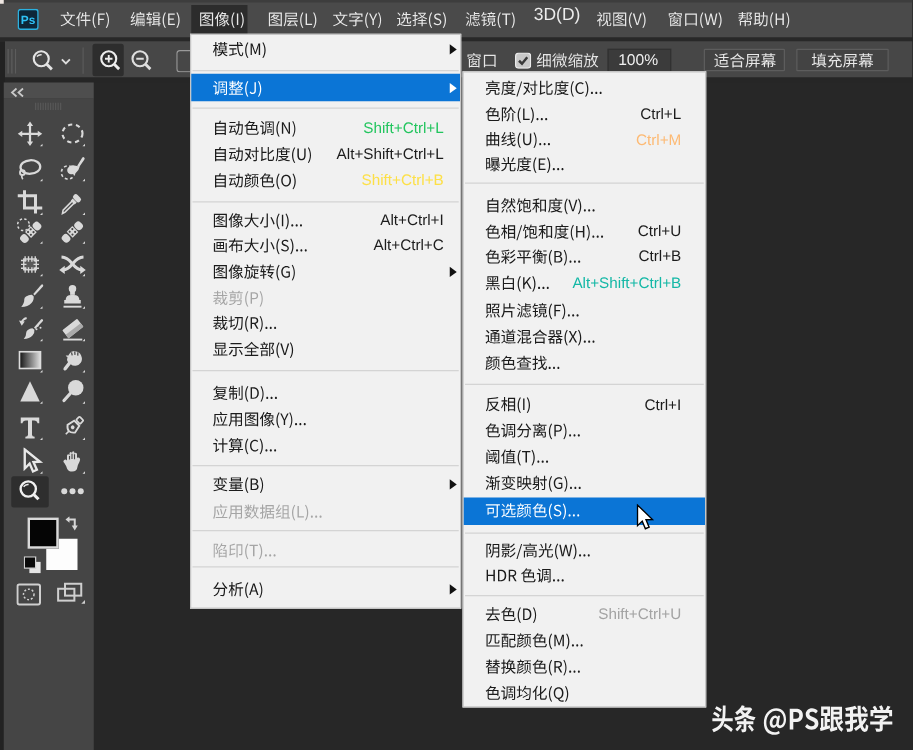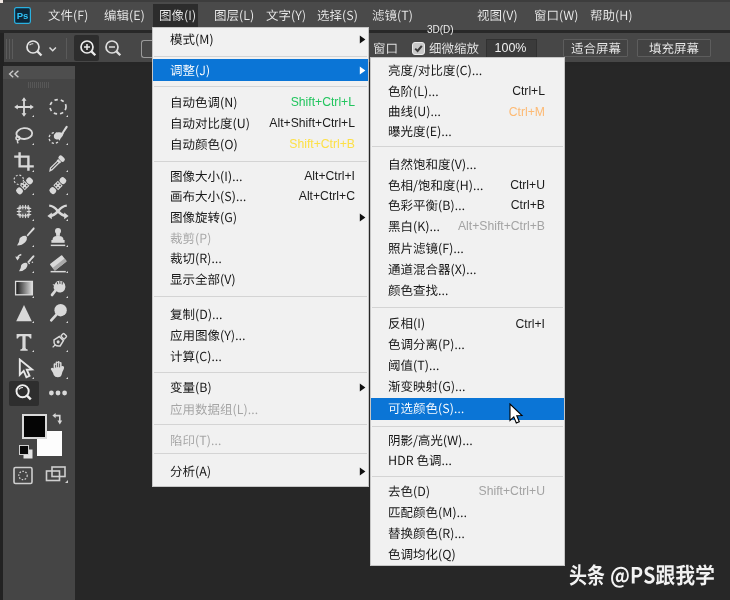--- a/index.html
+++ b/index.html
@@ -45,21 +45,21 @@
     </svg></div>
 <div style="position:absolute;left:477px;top:9.0px;line-height:0"><svg width="41" height="14" viewBox="0 0 41 14">
       <path fill="#e8e8e8" d="M5.6 1.1V7.8H6.5V1.9H10.4V7.8H11.3V1.1ZM1.9 0.9C2.4 1.4 2.9 2.1 3.1 2.6L3.9 2.1C3.6 1.7 3.1 1 2.6 0.5ZM8 2.9V5.3C8 7.3 7.6 9.7 4.4 11.3C4.6 11.5 4.9 11.8 5 12C6.9 11 7.9 9.7 8.4 8.3V10.8C8.4 11.6 8.7 11.8 9.6 11.8H10.7C11.8 11.8 11.9 11.3 12.1 9.3C11.8 9.3 11.5 9.2 11.3 9C11.2 10.8 11.2 11.1 10.7 11.1H9.7C9.4 11.1 9.3 11 9.3 10.7V7.5H8.6C8.8 6.8 8.9 6 8.9 5.3V2.9ZM0.8 2.7V3.5H3.8C3.1 5.1 1.8 6.7 0.5 7.5C0.6 7.7 0.9 8.2 0.9 8.4C1.4 8.1 1.9 7.6 2.4 7.1V12H3.3V6.6C3.7 7.2 4.2 7.9 4.5 8.3L5.1 7.5C4.9 7.2 4 6.2 3.5 5.7C4.1 4.9 4.6 3.9 5 2.9L4.5 2.6L4.3 2.7ZM17.2 7.5C18.2 7.7 19.5 8.2 20.2 8.5L20.6 7.9C19.9 7.5 18.6 7.1 17.6 6.9ZM15.9 9.1C17.7 9.3 19.8 9.8 21 10.2L21.4 9.5C20.2 9.1 18.1 8.7 16.4 8.5ZM13.6 1V12H14.4V11.5H23V12H24V1ZM14.4 10.6V1.9H23V10.6ZM17.7 2.2C17.1 3.2 16 4.1 14.9 4.8C15.1 4.9 15.4 5.2 15.6 5.3C15.9 5.1 16.3 4.8 16.7 4.5C17.1 4.9 17.6 5.2 18.1 5.6C17 6.1 15.8 6.5 14.7 6.7C14.8 6.8 15 7.2 15.1 7.4C16.4 7.2 17.7 6.7 18.9 6C19.9 6.6 21.1 7 22.3 7.3C22.4 7.1 22.6 6.8 22.8 6.6C21.7 6.4 20.6 6 19.6 5.6C20.6 5 21.3 4.3 21.9 3.4L21.3 3.1L21.2 3.1H17.9C18.1 2.9 18.3 2.7 18.5 2.4ZM17.2 4 17.3 3.9H20.6C20.1 4.4 19.5 4.8 18.8 5.2C18.2 4.8 17.6 4.4 17.2 4ZM28 13.4 28.7 13.1C27.6 11.4 27.1 9.2 27.1 7.1C27.1 5 27.6 2.9 28.7 1.1L28 0.8C26.8 2.7 26.1 4.7 26.1 7.1C26.1 9.6 26.8 11.6 28 13.4ZM32.2 11H33.5L36.4 1.8H35.2L33.8 6.8C33.5 7.9 33.2 8.8 32.9 9.8H32.8C32.5 8.8 32.3 7.9 31.9 6.8L30.5 1.8H29.2ZM37.6 13.4C38.8 11.6 39.5 9.6 39.5 7.1C39.5 4.7 38.8 2.7 37.6 0.8L36.9 1.1C38 2.9 38.5 5 38.5 7.1C38.5 9.2 38 11.4 36.9 13.1Z"></path>
     </svg></div>
 <div style="position:absolute;left:533.5px;top:9.0px;line-height:0"><svg width="44" height="14" viewBox="0 0 44 14">
       <path fill="#e8e8e8" d="M4.6 2.6C3.7 3.4 2.3 4 1.1 4.3L1.6 5C2.9 4.6 4.3 3.9 5.3 3ZM7.2 3.1C8.5 3.7 10.1 4.5 10.9 5.1L11.5 4.5C10.7 3.9 9 3.1 7.8 2.6ZM5.4 3.8C5.2 4.2 4.9 4.7 4.6 5.1H2.1V12H3V11.5H9.6V11.9H10.6V5.1H5.6C5.9 4.8 6.1 4.4 6.4 4ZM3 10.8V5.8H9.6V10.8ZM4.6 8.3C5.1 8.5 5.6 8.7 6.1 9C5.3 9.4 4.4 9.8 3.5 10C3.6 10.1 3.8 10.4 3.9 10.6C4.9 10.3 6 9.9 6.8 9.3C7.5 9.7 8.1 10.1 8.4 10.4L8.9 9.8C8.6 9.5 8 9.2 7.4 8.9C8 8.4 8.5 7.8 8.8 7L8.3 6.8L8.2 6.8H5.3C5.5 6.6 5.6 6.4 5.7 6.2L4.9 6.1C4.7 6.7 4.2 7.4 3.4 7.9C3.6 8 3.9 8.2 4 8.4C4.4 8.1 4.7 7.8 4.9 7.4H7.8C7.5 7.8 7.2 8.2 6.8 8.6C6.2 8.3 5.6 8 5 7.8ZM5.3 0.7C5.5 0.9 5.6 1.3 5.8 1.6H1V3.5H1.9V2.3H10.6V3.5H11.5V1.6H6.9C6.7 1.2 6.5 0.8 6.3 0.4ZM14.1 1.8V11.7H15.1V10.6H22.5V11.6H23.5V1.8ZM15.1 9.7V2.8H22.5V9.7ZM28 13.4 28.7 13.1C27.6 11.4 27.1 9.2 27.1 7.1C27.1 5 27.6 2.9 28.7 1.1L28 0.8C26.8 2.7 26.1 4.7 26.1 7.1C26.1 9.6 26.8 11.6 28 13.4ZM31.5 11H32.9L34.2 5.5C34.4 4.8 34.6 4.1 34.7 3.4H34.7C34.9 4.1 35 4.8 35.2 5.5L36.6 11H38L39.9 1.8H38.8L37.8 6.8C37.6 7.8 37.4 8.8 37.3 9.8H37.2C37 8.8 36.8 7.8 36.6 6.8L35.3 1.8H34.2L33 6.8C32.7 7.8 32.5 8.8 32.3 9.8H32.3C32.1 8.8 31.9 7.8 31.7 6.8L30.7 1.8H29.6ZM41.4 13.4C42.6 11.6 43.3 9.6 43.3 7.1C43.3 4.7 42.6 2.7 41.4 0.8L40.7 1.1C41.8 2.9 42.3 5 42.3 7.1C42.3 9.2 41.8 11.4 40.7 13.1Z"></path>
     </svg></div>
 <div style="position:absolute;left:590px;top:9.0px;line-height:0"><svg width="43" height="14" viewBox="0 0 43 14">
       <path fill="#e8e8e8" d="M3.4 0.5V1.5H0.8V2.2H3.4V3.2H1.1V3.9H3.4V4.2C3.4 4.4 3.4 4.6 3.3 4.9H0.6V5.6H3C2.6 6.2 1.9 6.8 0.9 7.1C1.1 7.3 1.4 7.6 1.5 7.8C2.9 7.2 3.6 6.4 4 5.6H6.8V4.9H4.3C4.4 4.6 4.4 4.4 4.4 4.2V3.9H6.4V3.2H4.4V2.2H6.7V1.5H4.4V0.5ZM7.3 1V7.2H8.2V1.8H10.3C10 2.4 9.6 3 9.2 3.5C10.3 4.2 10.7 4.7 10.7 5.2C10.7 5.4 10.6 5.6 10.4 5.7C10.2 5.8 10 5.8 9.9 5.8C9.5 5.8 9 5.8 8.5 5.8C8.7 6 8.8 6.3 8.8 6.6C9.3 6.6 9.8 6.6 10.2 6.6C10.5 6.5 10.8 6.5 11 6.4C11.4 6.1 11.6 5.8 11.6 5.2C11.6 4.7 11.2 4.1 10.2 3.4C10.7 2.8 11.2 2 11.7 1.4L11.1 1L10.9 1ZM1.9 7.7V11.3H2.8V8.6H5.7V12H6.7V8.6H9.9V10.3C9.9 10.4 9.8 10.5 9.6 10.5C9.4 10.5 8.7 10.5 7.9 10.5C8 10.7 8.1 11.1 8.2 11.3C9.2 11.3 9.9 11.3 10.3 11.2C10.7 11 10.8 10.8 10.8 10.3V7.7H6.7V6.7H5.7V7.7ZM20.4 0.5C20.4 1.5 20.4 2.4 20.4 3.3H18.3V4.2H20.4C20.2 7.2 19.5 9.8 17.1 11.3C17.4 11.5 17.7 11.8 17.8 12C20.4 10.3 21.1 7.5 21.2 4.2H23.2C23.1 8.8 23 10.5 22.6 10.9C22.5 11 22.4 11.1 22.2 11.1C21.9 11.1 21.2 11 20.5 11C20.7 11.2 20.8 11.6 20.8 11.9C21.5 11.9 22.2 11.9 22.6 11.9C23 11.9 23.2 11.8 23.5 11.4C23.9 10.9 24 9.1 24.1 3.8C24.1 3.7 24.1 3.3 24.1 3.3H21.3C21.3 2.4 21.3 1.5 21.3 0.5ZM12.9 9.8 13.1 10.8C14.6 10.4 16.7 9.9 18.7 9.5L18.6 8.6L17.9 8.8V1.1H13.8V9.6ZM14.7 9.5V7.3H17V9ZM14.7 4.6H17V6.5H14.7ZM14.7 3.8V2H17V3.8ZM28 13.4 28.7 13.1C27.6 11.4 27.1 9.2 27.1 7.1C27.1 5 27.6 2.9 28.7 1.1L28 0.8C26.8 2.7 26.1 4.7 26.1 7.1C26.1 9.6 26.8 11.6 28 13.4ZM30.5 11H31.6V6.7H35.9V11H37.1V1.8H35.9V5.7H31.6V1.8H30.5ZM39.6 13.4C40.7 11.6 41.4 9.6 41.4 7.1C41.4 4.7 40.7 2.7 39.6 0.8L38.9 1.1C39.9 2.9 40.5 5 40.5 7.1C40.5 9.2 39.9 11.4 38.9 13.1Z"></path>
     </svg></div>
-<div class="lat" style="left:427px;top:25px;font-size:10px">3D(D)</div>
+<div class="lat" style="left:427px;top:4px;font-size:14px">3D(D)</div>
 <svg class="abs" style="left:5px;top:39px" width="8" height="20" viewBox="0 0 8 20">
 <g stroke="#5c5c5c" stroke-width="1">
       <line x1="1.5" y1="0" x2="1.5" y2="20"></line>
       <line x1="4.5" y1="0" x2="4.5" y2="20"></line>
       <line x1="7.5" y1="0" x2="7.5" y2="20"></line>
     </g>
   </svg>
 <svg class="abs" style="left:22px;top:38px" width="36" height="22" viewBox="0 0 36 22">
 <circle cx="11" cy="9" r="6" fill="none" stroke="#e4e4e4" stroke-width="1.7"></circle>
 <path d="M7.5 7.2 Q9 5.5 11.3 5.8" fill="none" stroke="#e4e4e4" stroke-width="1.1"></path>
@@ -426,21 +426,21 @@
       <path fill="#1c1c1c" d="M5.9 4.8V7H3V4.8ZM6.8 4.8H9.8V7H6.8ZM7.5 2.4C7.1 3 6.6 3.5 6.2 4H2.9C3.4 3.5 3.8 3 4.2 2.4ZM4.4 0.5C3.6 2.2 2 3.7 0.5 4.6C0.7 4.8 0.9 5.3 1 5.5C1.4 5.2 1.8 4.9 2.1 4.6V10C2.1 11.4 2.7 11.8 4.7 11.8C5.2 11.8 9.1 11.8 9.6 11.8C11.4 11.8 11.8 11.2 12 9.3C11.8 9.2 11.4 9.1 11.1 8.9C11 10.6 10.8 10.9 9.6 10.9C8.7 10.9 5.3 10.9 4.7 10.9C3.3 10.9 3 10.8 3 10V7.9H9.8V8.5H10.8V4H7.3C7.9 3.4 8.5 2.6 8.9 2L8.3 1.5L8.1 1.6H4.8C5 1.3 5.1 1 5.3 0.8ZM19.3 5.1H23.1V7.2H19.3ZM19.3 4.2V2.1H23.1V4.2ZM19.3 8.1H23.1V10.3H19.3ZM18.4 1.2V11.9H19.3V11.2H23.1V11.9H24.1V1.2ZM15.2 0.5V3.2H13.2V4.1H15.1C14.6 5.8 13.7 7.8 12.9 8.8C13 9 13.2 9.4 13.3 9.7C14 8.8 14.7 7.4 15.2 6V12H16.1V6.3C16.6 6.9 17.1 7.7 17.4 8.1L17.9 7.3C17.7 7 16.5 5.6 16.1 5.2V4.1H17.9V3.2H16.1V0.5ZM25.1 13.2H26L29.7 1.1H28.9ZM36.5 0.5C36.1 2 35.4 3.5 34.4 4.4C34.6 4.6 34.9 5 35 5.2C35.2 5 35.4 4.7 35.6 4.3V10.3C35.6 11.5 36 11.8 37.4 11.8C37.7 11.8 40 11.8 40.3 11.8C41.5 11.8 41.8 11.3 41.9 9.8C41.6 9.7 41.3 9.6 41.1 9.4C41 10.7 40.9 10.9 40.2 10.9C39.8 10.9 37.8 10.9 37.4 10.9C36.6 10.9 36.5 10.8 36.5 10.3V7.9H39.2V4.1H35.8C36.1 3.7 36.3 3.2 36.6 2.8H40.3C40.3 6.4 40.3 7.7 40.1 8C40 8.1 39.9 8.1 39.7 8.1C39.5 8.1 39 8.1 38.5 8.1C38.6 8.3 38.8 8.7 38.8 8.9C39.3 8.9 39.8 9 40.1 8.9C40.5 8.9 40.7 8.8 40.9 8.5C41.1 8.1 41.2 6.7 41.2 2.4C41.2 2.2 41.2 1.9 41.2 1.9H36.9C37.1 1.5 37.2 1.1 37.4 0.7ZM31.8 0.5C31.5 2.4 31 4.2 30.3 5.4C30.5 5.5 30.8 5.8 31 5.9C31.4 5.2 31.8 4.3 32.1 3.3H33.8C33.6 3.9 33.4 4.5 33.1 5L33.9 5.2C34.2 4.6 34.6 3.5 34.9 2.6L34.3 2.4L34.1 2.5H32.3C32.4 1.9 32.6 1.3 32.7 0.7ZM32.1 11.9V11.9C32.2 11.6 32.6 11.3 34.6 9.7C34.5 9.5 34.4 9.1 34.3 8.9L32.9 9.9V5H32.1V10C32.1 10.6 31.8 11 31.5 11.2C31.7 11.4 32 11.7 32.1 11.9ZM36.5 4.9H38.4V7.1H36.5ZM49 1.7V11.4H50V10.4H52.7V11.3H53.7V1.7ZM50 9.5V2.6H52.7V9.5ZM47.9 0.6C46.8 1.1 44.8 1.4 43.1 1.7C43.2 1.9 43.4 2.2 43.4 2.4C44.1 2.3 44.8 2.2 45.5 2.1V4.2H43V5.1H45.2C44.7 6.6 43.7 8.4 42.7 9.3C42.9 9.6 43.1 9.9 43.2 10.2C44 9.3 44.9 7.9 45.5 6.4V12H46.4V6.5C46.9 7.2 47.6 8.1 47.9 8.6L48.5 7.8C48.2 7.4 46.9 5.9 46.4 5.4V5.1H48.6V4.2H46.4V1.9C47.2 1.8 47.9 1.6 48.5 1.3ZM59.7 2.9V4H57.7V4.8H59.7V6.9H64.6V4.8H66.6V4H64.6V2.9H63.7V4H60.6V2.9ZM63.7 4.8V6.1H60.6V4.8ZM64.4 8.5C63.8 9.1 63 9.6 62.1 10C61.2 9.6 60.5 9.1 60 8.5ZM57.9 7.7V8.5H59.5L59.1 8.6C59.6 9.3 60.3 9.9 61.1 10.4C59.9 10.8 58.6 11 57.3 11.1C57.4 11.3 57.6 11.7 57.7 11.9C59.2 11.8 60.8 11.4 62.1 10.9C63.3 11.5 64.8 11.8 66.4 12C66.5 11.8 66.7 11.4 66.9 11.2C65.5 11.1 64.3 10.8 63.1 10.4C64.2 9.8 65.2 9 65.7 8L65.2 7.7L65 7.7ZM60.8 0.7C61 1 61.2 1.4 61.3 1.7H56.5V5.1C56.5 7 56.4 9.7 55.4 11.6C55.6 11.7 56 11.8 56.2 12C57.2 10 57.4 7.1 57.4 5.1V2.6H66.8V1.7H62.4C62.2 1.3 62 0.8 61.8 0.4ZM70.4 13.4 71.1 13.1C70 11.4 69.5 9.2 69.5 7.1C69.5 5 70 2.9 71.1 1.1L70.4 0.8C69.2 2.7 68.6 4.7 68.6 7.1C68.6 9.6 69.2 11.6 70.4 13.4ZM72.9 11H74V6.7H78.3V11H79.5V1.8H78.3V5.7H74V1.8H72.9ZM82 13.4C83.1 11.6 83.8 9.6 83.8 7.1C83.8 4.7 83.1 2.7 82 0.8L81.2 1.1C82.3 2.9 82.9 5 82.9 7.1C82.9 9.2 82.3 11.4 81.2 13.1ZM86.7 11.2C87.1 11.2 87.5 10.8 87.5 10.3C87.5 9.8 87.1 9.4 86.7 9.4C86.2 9.4 85.9 9.8 85.9 10.3C85.9 10.8 86.2 11.2 86.7 11.2ZM90.2 11.2C90.6 11.2 91 10.8 91 10.3C91 9.8 90.6 9.4 90.2 9.4C89.7 9.4 89.3 9.8 89.3 10.3C89.3 10.8 89.7 11.2 90.2 11.2ZM93.6 11.2C94.1 11.2 94.5 10.8 94.5 10.3C94.5 9.8 94.1 9.4 93.6 9.4C93.2 9.4 92.8 9.8 92.8 10.3C92.8 10.8 93.2 11.2 93.6 11.2Z"></path>
     </svg></div>
 <div class="abs" style="right:185px;top:178.0px;font-size:12.2px;color:#1c1c1c;line-height:14px;white-space:nowrap">Ctrl+U</div>
 <div style="position:absolute;left:388px;top:198.9px;line-height:0"><svg width="77" height="14" viewBox="0 0 77 14">
       <path fill="#1c1c1c" d="M5.9 4.8V7H3V4.8ZM6.8 4.8H9.8V7H6.8ZM7.5 2.4C7.1 3 6.6 3.5 6.2 4H2.9C3.4 3.5 3.8 3 4.2 2.4ZM4.4 0.5C3.6 2.2 2 3.7 0.5 4.6C0.7 4.8 0.9 5.3 1 5.5C1.4 5.2 1.8 4.9 2.1 4.6V10C2.1 11.4 2.7 11.8 4.7 11.8C5.2 11.8 9.1 11.8 9.6 11.8C11.4 11.8 11.8 11.2 12 9.3C11.8 9.2 11.4 9.1 11.1 8.9C11 10.6 10.8 10.9 9.6 10.9C8.7 10.9 5.3 10.9 4.7 10.9C3.3 10.9 3 10.8 3 10V7.9H9.8V8.5H10.8V4H7.3C7.9 3.4 8.5 2.6 8.9 2L8.3 1.5L8.1 1.6H4.8C5 1.3 5.1 1 5.3 0.8ZM19.1 0.6C17.7 1.1 15.2 1.4 13.1 1.6C13.2 1.8 13.3 2.1 13.4 2.3C15.5 2.2 18 1.9 19.6 1.4ZM13.5 3.2C13.9 3.8 14.4 4.6 14.6 5.2L15.3 4.8C15.1 4.3 14.7 3.5 14.2 2.8ZM15.7 2.7C16.1 3.3 16.4 4.2 16.5 4.7L17.3 4.4C17.2 3.9 16.8 3.1 16.4 2.5ZM18.7 2.5C18.4 3.2 18 4.2 17.6 4.9L18.3 5.2C18.7 4.5 19.2 3.6 19.6 2.7ZM23.1 0.7C22.4 1.7 21 2.7 19.9 3.3C20.1 3.5 20.4 3.8 20.6 4C21.8 3.3 23.1 2.2 24 1.1ZM23.4 4.1C22.6 5.2 21.2 6.2 20 6.8C20.2 7 20.5 7.3 20.7 7.5C22 6.8 23.4 5.7 24.3 4.5ZM23.7 7.7C22.8 9.2 21.1 10.5 19.3 11.2C19.5 11.4 19.8 11.8 19.9 12C21.9 11.1 23.6 9.7 24.6 8.1ZM17 7.1H17.1L17 7.1ZM16.1 4.9V6.2H13.2V7.1H15.8C15.1 8.3 13.9 9.6 12.8 10.3C13 10.5 13.3 10.8 13.4 11.1C14.3 10.4 15.4 9.3 16.1 8.2V12H17V8C17.8 8.6 18.5 9.4 18.8 9.9L19.5 9.3C19 8.7 18.1 7.8 17.2 7.1H19.6V6.2H17V4.9ZM27.2 3.1C27.7 4 28.1 5.3 28.3 6L29.2 5.7C29 5 28.5 3.8 28 2.9ZM34.4 2.8C34.1 3.7 33.5 5 33.1 5.8L33.9 6C34.4 5.3 35 4.1 35.4 3.1ZM25.6 6.6V7.6H30.7V12H31.7V7.6H36.9V6.6H31.7V2.3H36.2V1.3H26.3V2.3H30.7V6.6ZM40 0.5C39.6 1.3 38.8 2.4 38 3C38.2 3.2 38.4 3.6 38.5 3.8C39.4 3 40.3 1.8 40.8 0.8ZM46.6 1.4V2.2H49.2V1.4ZM43.3 7.8C43.3 8.1 43.3 8.3 43.2 8.5H41.1V9.3H43C42.7 10.2 42.1 10.8 40.9 11.3C41 11.4 41.3 11.7 41.4 11.9C42.6 11.4 43.3 10.8 43.7 9.8C44.4 10.4 45.1 11.1 45.5 11.6L46.1 11C45.7 10.5 44.9 9.8 44.2 9.3H46.3V8.5H44.1L44.2 7.8ZM42.8 2.3H44.3C44.1 2.7 44 3.1 43.8 3.4H42.1C42.4 3.1 42.6 2.7 42.8 2.3ZM40.2 3C39.7 4.3 38.8 5.6 37.9 6.5C38.1 6.8 38.4 7.2 38.5 7.4C38.8 7 39 6.7 39.4 6.2V12H40.2V4.9C40.4 4.6 40.5 4.3 40.7 4C40.9 4.1 41.2 4.4 41.3 4.5L41.5 4.3V7.6H46V3.4H44.6C44.9 2.9 45.1 2.4 45.4 1.9L44.8 1.5L44.7 1.5H43.1C43.2 1.2 43.3 1 43.4 0.7L42.5 0.5C42.2 1.6 41.7 2.9 40.8 3.9L41.1 3.3ZM42.2 5.8H43.4V7H42.2ZM44.1 5.8H45.2V7H44.1ZM42.2 4.1H43.4V5.2H42.2ZM44.1 4.1H45.2V5.2H44.1ZM46.4 4.4V5.3H47.6V10.9C47.6 11 47.6 11.1 47.4 11.1C47.3 11.1 46.8 11.1 46.4 11.1C46.5 11.3 46.6 11.7 46.6 11.9C47.3 11.9 47.8 11.9 48 11.8C48.4 11.6 48.4 11.4 48.4 10.9V5.3H49.5V4.4ZM53 13.4 53.7 13.1C52.6 11.4 52.1 9.2 52.1 7.1C52.1 5 52.6 2.9 53.7 1.1L53 0.8C51.8 2.7 51.1 4.7 51.1 7.1C51.1 9.6 51.8 11.6 53 13.4ZM55.5 11H58.4C60.5 11 61.9 10.1 61.9 8.3C61.9 7.1 61.1 6.3 60 6.1V6.1C60.9 5.8 61.4 5 61.4 4.1C61.4 2.5 60.1 1.8 58.2 1.8H55.5ZM56.6 5.7V2.8H58.1C59.5 2.8 60.2 3.1 60.2 4.2C60.2 5.2 59.6 5.7 58 5.7ZM56.6 10.1V6.6H58.2C59.9 6.6 60.7 7.1 60.7 8.3C60.7 9.5 59.8 10.1 58.2 10.1ZM63.7 13.4C64.8 11.6 65.5 9.6 65.5 7.1C65.5 4.7 64.8 2.7 63.7 0.8L63 1.1C64 2.9 64.6 5 64.6 7.1C64.6 9.2 64 11.4 63 13.1ZM68.4 11.2C68.8 11.2 69.2 10.8 69.2 10.3C69.2 9.8 68.8 9.4 68.4 9.4C67.9 9.4 67.6 9.8 67.6 10.3C67.6 10.8 67.9 11.2 68.4 11.2ZM71.9 11.2C72.3 11.2 72.7 10.8 72.7 10.3C72.7 9.8 72.3 9.4 71.9 9.4C71.4 9.4 71.1 9.8 71.1 10.3C71.1 10.8 71.4 11.2 71.9 11.2ZM75.3 11.2C75.8 11.2 76.2 10.8 76.2 10.3C76.2 9.8 75.8 9.4 75.3 9.4C74.9 9.4 74.5 9.8 74.5 10.3C74.5 10.8 74.9 11.2 75.3 11.2Z"></path>
     </svg></div>
 <div class="abs" style="right:185px;top:198.3px;font-size:12.2px;color:#1c1c1c;line-height:14px;white-space:nowrap">Ctrl+B</div>
 <div style="position:absolute;left:388px;top:219.5px;line-height:0"><svg width="52" height="14" viewBox="0 0 52 14">
       <path fill="#1c1c1c" d="M3.5 2.3C3.9 2.9 4.2 3.7 4.3 4.2L5 3.9C4.9 3.4 4.5 2.7 4.2 2.1ZM8.2 2.1C8 2.7 7.6 3.5 7.3 4L7.9 4.3C8.2 3.8 8.6 3 9 2.3ZM4.2 9.9C4.4 10.5 4.5 11.4 4.5 11.9L5.4 11.8C5.4 11.3 5.3 10.4 5.1 9.8ZM6.8 9.9C7.1 10.6 7.4 11.4 7.5 11.9L8.4 11.7C8.3 11.2 8 10.3 7.7 9.7ZM9.4 9.8C10 10.5 10.7 11.4 11 12L11.9 11.7C11.6 11.1 10.8 10.2 10.2 9.5ZM2.1 9.5C1.8 10.3 1.3 11.2 0.7 11.7L1.6 12.1C2.2 11.5 2.7 10.6 3 9.8ZM2.8 1.8H5.8V4.5H2.8ZM6.7 1.8H9.6V4.5H6.7ZM0.7 8.2V9H11.8V8.2H6.7V7.1H10.8V6.3H6.7V5.3H10.5V1H1.9V5.3H5.8V6.3H1.7V7.1H5.8V8.2ZM18.1 0.4C17.9 1 17.6 1.9 17.4 2.5H14.3V12H15.2V11.1H22.2V11.9H23.2V2.5H18.4C18.7 1.9 19 1.3 19.2 0.7ZM15.2 10.2V7.2H22.2V10.2ZM15.2 6.3V3.4H22.2V6.3ZM28 13.4 28.7 13.1C27.6 11.4 27.1 9.2 27.1 7.1C27.1 5 27.6 2.9 28.7 1.1L28 0.8C26.8 2.7 26.1 4.7 26.1 7.1C26.1 9.6 26.8 11.6 28 13.4ZM30.5 11H31.6V8.1L33.2 6.2L36 11H37.3L33.9 5.3L36.8 1.8H35.5L31.7 6.4H31.6V1.8H30.5ZM38.5 13.4C39.7 11.6 40.4 9.6 40.4 7.1C40.4 4.7 39.7 2.7 38.5 0.8L37.8 1.1C38.9 2.9 39.4 5 39.4 7.1C39.4 9.2 38.9 11.4 37.8 13.1ZM43.3 11.2C43.7 11.2 44.1 10.8 44.1 10.3C44.1 9.8 43.7 9.4 43.3 9.4C42.8 9.4 42.4 9.8 42.4 10.3C42.4 10.8 42.8 11.2 43.3 11.2ZM46.7 11.2C47.2 11.2 47.6 10.8 47.6 10.3C47.6 9.8 47.2 9.4 46.7 9.4C46.3 9.4 45.9 9.8 45.9 10.3C45.9 10.8 46.3 11.2 46.7 11.2ZM50.2 11.2C50.7 11.2 51 10.8 51 10.3C51 9.8 50.7 9.4 50.2 9.4C49.8 9.4 49.4 9.8 49.4 10.3C49.4 10.8 49.8 11.2 50.2 11.2Z"></path>
     </svg></div>
-<div class="abs" style="right:185px;top:218.9px;font-size:12.2px;color:#a3a3a3;line-height:14px;white-space:nowrap">Alt+Shift+Ctrl+B</div>
+<div class="abs" style="right:185px;top:218.9px;font-size:12.2px;color:#14b8a6;line-height:14px;white-space:nowrap">Alt+Shift+Ctrl+B</div>
 <div style="position:absolute;left:388px;top:241.8px;line-height:0"><svg width="76" height="14" viewBox="0 0 76 14">
       <path fill="#1c1c1c" d="M6.6 5.9H10.3V7.8H6.6ZM5.7 5.1V8.6H11.2V5.1ZM4.2 9.4C4.4 10.3 4.5 11.3 4.5 11.9L5.4 11.8C5.4 11.2 5.3 10.2 5.1 9.3ZM6.9 9.4C7.2 10.2 7.6 11.3 7.7 11.9L8.6 11.7C8.5 11.1 8.1 10 7.8 9.2ZM9.5 9.3C10.1 10.2 10.8 11.3 11.1 12L12 11.6C11.6 10.9 10.9 9.8 10.3 9ZM2.2 9.1C1.8 10 1.1 11 0.5 11.7L1.4 12.1C2 11.3 2.6 10.3 3.1 9.3ZM2.1 1.9H3.9V4.1H2.1ZM2.1 7.3V4.9H3.9V7.3ZM1.2 1V8.8H2.1V8.2H4.8V1ZM5.4 1V1.8H7.4C7.2 3 6.6 3.8 5 4.3C5.1 4.4 5.4 4.8 5.5 5C7.4 4.4 8.1 3.4 8.4 1.8H10.6C10.5 3 10.4 3.5 10.3 3.7C10.2 3.8 10.1 3.8 9.9 3.8C9.7 3.8 9.2 3.8 8.6 3.7C8.8 3.9 8.8 4.3 8.9 4.5C9.4 4.5 10 4.5 10.3 4.5C10.6 4.5 10.8 4.4 11 4.2C11.3 3.9 11.4 3.2 11.5 1.4C11.5 1.2 11.6 1 11.6 1ZM14.8 0.8V5C14.8 7.2 14.6 9.5 13 11.3C13.2 11.4 13.6 11.8 13.7 12C14.9 10.8 15.4 9.2 15.6 7.7H20.9V12H21.9V6.7H15.7C15.7 6.1 15.7 5.6 15.7 5V4.7H23.8V3.7H20.3V0.5H19.3V3.7H15.7V0.8ZM31.6 8.5V10.8C31.6 11.6 31.9 11.8 32.8 11.8C33 11.8 34.4 11.8 34.6 11.8C35.4 11.8 35.6 11.4 35.7 10.1C35.5 10 35.2 9.9 35 9.8C35 10.9 34.9 11.1 34.5 11.1C34.2 11.1 33.1 11.1 32.9 11.1C32.5 11.1 32.4 11.1 32.4 10.8V8.5ZM30.6 8.5C30.4 9.4 30.1 10.5 29.6 11.2L30.3 11.4C30.7 10.8 31 9.6 31.2 8.8ZM32.7 8C33.2 8.6 33.7 9.4 34 9.9L34.6 9.6C34.3 9.1 33.8 8.2 33.3 7.7ZM35 8.5C35.6 9.4 36.2 10.5 36.5 11.3L37.1 10.9C36.9 10.2 36.2 9.1 35.6 8.3ZM26.1 1.4C26.8 1.8 27.6 2.5 28.1 2.9L28.6 2.3C28.2 1.9 27.4 1.2 26.7 0.8ZM25.5 4.8C26.2 5.1 27.1 5.7 27.6 6.1L28.1 5.5C27.7 5.1 26.8 4.5 26.1 4.1ZM25.8 11.1 26.6 11.6C27.2 10.5 27.8 9 28.4 7.8L27.6 7.2C27.1 8.6 26.3 10.2 25.8 11.1ZM29.1 2.9V5.5C29.1 7.2 28.9 9.7 27.9 11.5C28 11.6 28.4 11.9 28.5 12.1C29.7 10.2 29.9 7.4 29.9 5.5V3.6H35.9C35.8 4 35.6 4.5 35.4 4.8L36.1 5C36.4 4.5 36.7 3.7 37 3L36.4 2.8L36.3 2.9H33V2.1H36.4V1.3H33V0.5H32.1V2.9ZM31.8 3.8V4.9L30.4 5L30.5 5.7L31.8 5.6V6.1C31.8 6.9 32 7.1 33.1 7.1C33.4 7.1 35 7.1 35.2 7.1C36 7.1 36.3 6.9 36.4 5.8C36.2 5.7 35.8 5.6 35.6 5.5C35.6 6.3 35.5 6.4 35.1 6.4C34.8 6.4 33.5 6.4 33.2 6.4C32.7 6.4 32.6 6.3 32.6 6.1V5.5L34.9 5.3L34.9 4.6L32.6 4.8V3.8ZM44.1 7.2H48V8.1H44.1ZM44.1 5.8H48V6.6H44.1ZM45.4 0.6 45.7 1.4H43.1V2.2H49.1V1.4H46.6C46.5 1.1 46.4 0.7 46.2 0.4ZM47.3 2.3C47.2 2.7 47 3.2 46.8 3.7H44.6L45.3 3.5C45.2 3.2 45 2.7 44.8 2.3L44.1 2.4C44.2 2.8 44.4 3.3 44.5 3.7H42.7V4.5H49.4V3.7H47.6L48.2 2.5ZM43.3 5.1V8.7H44.5C44.4 10.2 43.9 10.9 41.9 11.3C42.1 11.5 42.3 11.8 42.4 12C44.6 11.5 45.2 10.6 45.4 8.7H46.5V10.8C46.5 11.6 46.7 11.8 47.5 11.8C47.7 11.8 48.4 11.8 48.6 11.8C49.3 11.8 49.5 11.5 49.6 10.1C49.4 10.1 49 10 48.8 9.8C48.8 11 48.7 11.1 48.5 11.1C48.3 11.1 47.8 11.1 47.7 11.1C47.4 11.1 47.4 11.1 47.4 10.8V8.7H48.9V5.1ZM39.7 0.5C39.3 1.7 38.7 2.8 37.9 3.6C38.1 3.8 38.4 4.2 38.4 4.4C38.9 4 39.3 3.4 39.6 2.8H42.3V1.9H40.1C40.2 1.5 40.4 1.2 40.5 0.8ZM38.2 6.7V7.6H39.9V9.9C39.9 10.5 39.5 10.9 39.2 11.1C39.4 11.2 39.6 11.7 39.8 11.9C39.9 11.7 40.3 11.4 42.5 10C42.4 9.8 42.3 9.5 42.3 9.2L40.8 10.1V7.6H42.4V6.7H40.8V5H42.1V4.2H38.8V5H39.9V6.7ZM53 13.4 53.7 13.1C52.6 11.4 52.1 9.2 52.1 7.1C52.1 5 52.6 2.9 53.7 1.1L53 0.8C51.8 2.7 51.1 4.7 51.1 7.1C51.1 9.6 51.8 11.6 53 13.4ZM55.5 11H56.6V6.9H60.1V5.9H56.6V2.8H60.8V1.8H55.5ZM62.4 13.4C63.5 11.6 64.2 9.6 64.2 7.1C64.2 4.7 63.5 2.7 62.4 0.8L61.6 1.1C62.7 2.9 63.3 5 63.3 7.1C63.3 9.2 62.7 11.4 61.6 13.1ZM67.1 11.2C67.5 11.2 67.9 10.8 67.9 10.3C67.9 9.8 67.5 9.4 67.1 9.4C66.6 9.4 66.3 9.8 66.3 10.3C66.3 10.8 66.6 11.2 67.1 11.2ZM70.6 11.2C71 11.2 71.4 10.8 71.4 10.3C71.4 9.8 71 9.4 70.6 9.4C70.1 9.4 69.7 9.8 69.7 10.3C69.7 10.8 70.1 11.2 70.6 11.2ZM74 11.2C74.5 11.2 74.9 10.8 74.9 10.3C74.9 9.8 74.5 9.4 74 9.4C73.6 9.4 73.2 9.8 73.2 10.3C73.2 10.8 73.6 11.2 74 11.2Z"></path>
     </svg></div>
 <div style="position:absolute;left:388px;top:263.0px;line-height:0"><svg width="88" height="14" viewBox="0 0 88 14">
       <path fill="#1c1c1c" d="M0.8 1.5C1.6 2.2 2.5 3.1 2.9 3.7L3.6 3.1C3.2 2.5 2.2 1.6 1.5 1ZM3.2 5.2H0.5V6.1H2.3V9.6C1.8 9.8 1.1 10.4 0.5 11.1L1.1 11.9C1.7 11 2.3 10.3 2.8 10.3C3 10.3 3.5 10.7 4 11C4.9 11.6 5.9 11.7 7.4 11.7C8.8 11.7 11 11.7 11.9 11.6C11.9 11.3 12 10.9 12.1 10.7C10.8 10.8 8.9 10.9 7.5 10.9C6.1 10.9 5 10.8 4.2 10.3C3.7 10 3.5 9.8 3.2 9.7ZM4.5 1V1.7H9.8C9.3 2.1 8.7 2.5 8.1 2.8C7.5 2.5 6.8 2.2 6.2 2L5.6 2.6C6.4 2.9 7.3 3.3 8.1 3.6H4.5V10.1H5.4V8H7.5V10.1H8.4V8H10.6V9.2C10.6 9.3 10.5 9.4 10.4 9.4C10.2 9.4 9.7 9.4 9.1 9.4C9.2 9.6 9.3 9.9 9.3 10.1C10.2 10.1 10.7 10.1 11 10C11.4 9.9 11.5 9.6 11.5 9.2V3.6H9.8C9.6 3.5 9.3 3.3 8.9 3.1C9.8 2.7 10.8 2 11.5 1.4L10.9 0.9L10.7 1ZM10.6 4.4V5.5H8.4V4.4ZM5.4 6.2H7.5V7.3H5.4ZM5.4 5.5V4.4H7.5V5.5ZM10.6 6.2V7.3H8.4V6.2ZM13.3 1.4C14 2.1 14.8 3 15.1 3.5L15.9 3C15.5 2.4 14.7 1.6 14 1ZM18.2 6.4H22.4V7.4H18.2ZM18.2 8.1H22.4V9.2H18.2ZM18.2 4.7H22.4V5.7H18.2ZM17.3 4V9.9H23.3V4H20.3C20.4 3.7 20.6 3.3 20.7 2.9H24.3V2.2H22C22.3 1.7 22.6 1.2 22.9 0.8L22 0.5C21.8 1 21.4 1.7 21.1 2.2H18.7L19.4 1.8C19.2 1.5 18.8 0.9 18.4 0.4L17.7 0.8C18 1.2 18.4 1.8 18.5 2.2H16.4V2.9H19.7C19.6 3.3 19.5 3.7 19.4 4ZM15.8 5H13.1V5.8H14.9V9.7C14.3 9.9 13.7 10.4 13 11.1L13.6 11.8C14.2 11.1 14.9 10.4 15.3 10.4C15.6 10.4 16 10.8 16.6 11.1C17.4 11.6 18.5 11.7 20 11.7C21.2 11.7 23.4 11.6 24.3 11.6C24.3 11.3 24.4 10.9 24.5 10.7C23.3 10.8 21.5 10.9 20 10.9C18.6 10.9 17.6 10.8 16.8 10.3C16.3 10.1 16 9.9 15.8 9.8ZM30.3 3.7H35V4.8H30.3ZM30.3 1.8H35V2.9H30.3ZM29.4 1V5.6H35.9V1ZM26.1 1.3C26.9 1.8 27.9 2.4 28.4 2.8L29 2C28.4 1.7 27.4 1.1 26.7 0.7ZM25.5 4.8C26.3 5.2 27.3 5.8 27.8 6.1L28.3 5.4C27.8 5.1 26.8 4.5 26.1 4.1ZM25.8 11.2 26.6 11.8C27.4 10.7 28.2 9.1 28.9 7.8L28.2 7.2C27.5 8.6 26.5 10.2 25.8 11.2ZM29.4 12C29.6 11.9 30 11.8 32.7 11.1C32.6 10.9 32.6 10.5 32.6 10.3L30.4 10.8V8.5H32.6V7.7H30.4V6.2H29.5V10.4C29.5 10.9 29.2 11 29 11.1C29.2 11.3 29.3 11.8 29.4 12ZM33.1 6.2V10.5C33.1 11.5 33.3 11.8 34.3 11.8C34.5 11.8 35.6 11.8 35.9 11.8C36.7 11.8 37 11.4 37.1 9.8C36.8 9.8 36.4 9.6 36.2 9.5C36.2 10.8 36.1 10.9 35.8 10.9C35.5 10.9 34.6 10.9 34.4 10.9C34 10.9 34 10.9 34 10.5V9.1C35 8.7 36.1 8.2 36.9 7.7L36.2 6.9C35.7 7.4 34.8 7.8 34 8.2V6.2ZM44 0.5C42.7 2.4 40.4 4.1 38 5C38.3 5.2 38.5 5.6 38.7 5.8C39.3 5.5 40 5.2 40.6 4.8V5.4H46.9V4.6C47.6 5 48.2 5.4 49 5.7C49.1 5.4 49.4 5.1 49.6 4.9C47.6 4 45.9 3 44.4 1.4L44.8 0.9ZM41 4.6C42 3.9 43 3 43.8 2.1C44.8 3.1 45.8 3.9 46.9 4.6ZM40 7V12H40.9V11.3H46.7V11.9H47.7V7ZM40.9 10.4V7.8H46.7V10.4ZM52.5 1.9H54.6V3.6H52.5ZM57.8 1.9H60V3.6H57.8ZM57.7 4.9C58.2 5.1 58.8 5.5 59.2 5.8H55.6C55.9 5.3 56.2 4.9 56.4 4.5L55.5 4.3V1.1H51.6V4.4H55.4C55.2 4.9 54.9 5.3 54.5 5.8H50.6V6.6H53.7C52.9 7.3 51.8 8 50.4 8.5C50.6 8.7 50.8 9 50.9 9.2L51.6 8.9V12H52.5V11.6H54.6V11.9H55.5V8.1H53.1C53.8 7.7 54.4 7.1 55 6.6H57.3C57.8 7.2 58.5 7.7 59.2 8.1H56.9V12H57.8V11.6H60V11.9H60.9V8.9L61.5 9.2C61.7 8.9 61.9 8.6 62.1 8.4C60.8 8.1 59.4 7.4 58.4 6.6H61.9V5.8H59.7L60 5.4C59.6 5.1 58.8 4.7 58.2 4.4ZM56.9 1.1V4.4H60.9V1.1ZM52.5 10.8V9H54.6V10.8ZM57.8 10.8V9H60V10.8ZM65.5 13.4 66.2 13.1C65.1 11.4 64.6 9.2 64.6 7.1C64.6 5 65.1 2.9 66.2 1.1L65.5 0.8C64.3 2.7 63.6 4.7 63.6 7.1C63.6 9.6 64.3 11.6 65.5 13.4ZM66.9 11H68.2L69.5 8.5C69.7 8.1 69.9 7.6 70.2 7H70.3C70.6 7.6 70.8 8.1 71 8.5L72.4 11H73.7L71 6.3L73.5 1.8H72.3L71.1 4.2C70.8 4.6 70.7 5 70.4 5.5H70.4C70.1 5 69.9 4.6 69.6 4.2L68.4 1.8H67.1L69.6 6.3ZM75.1 13.4C76.3 11.6 77 9.6 77 7.1C77 4.7 76.3 2.7 75.1 0.8L74.4 1.1C75.5 2.9 76 5 76 7.1C76 9.2 75.5 11.4 74.4 13.1ZM79.8 11.2C80.3 11.2 80.7 10.8 80.7 10.3C80.7 9.8 80.3 9.4 79.8 9.4C79.4 9.4 79 9.8 79 10.3C79 10.8 79.4 11.2 79.8 11.2ZM83.3 11.2C83.8 11.2 84.2 10.8 84.2 10.3C84.2 9.8 83.8 9.4 83.3 9.4C82.9 9.4 82.5 9.8 82.5 10.3C82.5 10.8 82.9 11.2 83.3 11.2ZM86.8 11.2C87.2 11.2 87.6 10.8 87.6 10.3C87.6 9.8 87.2 9.4 86.8 9.4C86.3 9.4 86 9.8 86 10.3C86 10.8 86.3 11.2 86.8 11.2Z"></path>
     </svg></div>
 <div style="position:absolute;left:388px;top:284.3px;line-height:0"><svg width="60" height="14" viewBox="0 0 60 14">
       <path fill="#1c1c1c" d="M8.7 4.7C8.7 9.2 8.6 10.6 5.4 11.4C5.6 11.5 5.8 11.8 5.8 12C9.2 11.1 9.4 9.4 9.5 4.7ZM5 5.3C4.3 5.9 3 6.5 2 6.8C2.2 6.9 2.4 7.2 2.6 7.4C3.7 7 5 6.3 5.8 5.6ZM5.4 8.7C4.6 9.7 3.2 10.6 1.7 11C1.9 11.2 2.1 11.5 2.2 11.7C3.8 11.2 5.3 10.2 6.2 9.1ZM9.2 10C10.1 10.6 11 11.4 11.5 12L12 11.4C11.6 10.9 10.6 10.1 9.8 9.5ZM6.7 3.4V9.3H7.5V4.1H10.6V9.3H11.4V3.4H9.1C9.2 3 9.4 2.5 9.6 2H11.8V1.3H6.4V2H8.8C8.7 2.5 8.5 3 8.3 3.4ZM2.9 0.7C3 1 3.2 1.4 3.3 1.8H0.9V2.5H6.2V1.8H4.2C4.1 1.4 3.9 0.9 3.6 0.5ZM5.2 6.9C4.5 7.7 3.1 8.4 1.9 8.8C1.9 8.2 2 7.5 2 7V5.1H6.2V4.3H4.9C5.2 3.9 5.4 3.3 5.7 2.8L4.9 2.6C4.7 3.1 4.4 3.8 4.1 4.3H2.4L3.1 4.1C3 3.7 2.7 3 2.4 2.6L1.7 2.8C2 3.3 2.2 3.9 2.3 4.3H1.1V7C1.1 8.3 1.1 10.2 0.4 11.6C0.6 11.6 1 11.9 1.2 12C1.6 11.1 1.8 10 1.9 8.9C2.1 9.1 2.3 9.3 2.4 9.5C3.7 9 5.1 8.2 5.9 7.2ZM18.4 4.8V7H15.5V4.8ZM19.3 4.8H22.3V7H19.3ZM20 2.4C19.6 3 19.1 3.5 18.7 4H15.4C15.8 3.5 16.3 3 16.7 2.4ZM16.9 0.5C16.1 2.2 14.5 3.7 13 4.6C13.2 4.8 13.4 5.3 13.5 5.5C13.9 5.2 14.3 4.9 14.6 4.6V10C14.6 11.4 15.2 11.8 17.2 11.8C17.7 11.8 21.6 11.8 22.1 11.8C23.9 11.8 24.3 11.2 24.5 9.3C24.3 9.2 23.9 9.1 23.6 8.9C23.5 10.6 23.3 10.9 22.1 10.9C21.2 10.9 17.8 10.9 17.2 10.9C15.8 10.9 15.5 10.8 15.5 10V7.9H22.3V8.5H23.3V4H19.8C20.4 3.4 21 2.6 21.4 2L20.8 1.5L20.6 1.6H17.3C17.5 1.3 17.6 1 17.8 0.8ZM28.7 8.3H33.8V9.3H28.7ZM28.7 6.6H33.8V7.6H28.7ZM27.8 5.9V10H34.7V5.9ZM25.9 10.8V11.6H36.6V10.8ZM30.8 0.5V2.1H25.7V2.9H29.7C28.7 4.1 27 5.2 25.4 5.7C25.6 5.9 25.9 6.2 26.1 6.5C27.8 5.8 29.6 4.5 30.8 3V5.5H31.7V3C32.8 4.4 34.7 5.7 36.4 6.3C36.6 6.1 36.8 5.8 37 5.6C35.5 5.1 33.8 4 32.7 2.9H36.8V2.1H31.7V0.5ZM46 1.3C46.6 1.8 47.3 2.6 47.6 3.1L48.4 2.6C48 2.1 47.3 1.3 46.7 0.8ZM39.9 0.5V3H38.1V3.9H39.9V6.6C39.1 6.8 38.5 7 37.9 7.1L38.2 8L39.9 7.5V10.8C39.9 11 39.8 11 39.6 11.1C39.5 11.1 38.9 11.1 38.3 11C38.5 11.3 38.6 11.7 38.6 11.9C39.5 11.9 40 11.9 40.3 11.7C40.6 11.6 40.8 11.3 40.8 10.8V7.3L42.4 6.8L42.3 5.9L40.8 6.3V3.9H42.3V3H40.8V0.5ZM47.9 5.2C47.4 6.1 46.8 7.1 46.1 7.9C45.8 7 45.6 5.9 45.4 4.6L49.3 4.2L49.2 3.3L45.3 3.7C45.2 2.7 45.1 1.7 45.1 0.5H44.1C44.2 1.7 44.3 2.8 44.4 3.8L42.5 4L42.5 4.9L44.5 4.7C44.7 6.3 44.9 7.6 45.3 8.7C44.4 9.6 43.2 10.4 42.1 10.8C42.3 11 42.6 11.3 42.8 11.6C43.8 11.1 44.8 10.4 45.7 9.7C46.3 11 47.1 11.8 48.2 11.9C48.9 12 49.4 11.3 49.6 9.3C49.4 9.2 49 9 48.8 8.8C48.7 10.2 48.5 10.9 48.2 10.8C47.5 10.8 46.9 10.1 46.4 8.9C47.3 7.9 48.1 6.8 48.6 5.6ZM51.7 11.2C52.2 11.2 52.6 10.8 52.6 10.3C52.6 9.8 52.2 9.4 51.7 9.4C51.3 9.4 50.9 9.8 50.9 10.3C50.9 10.8 51.3 11.2 51.7 11.2ZM55.2 11.2C55.7 11.2 56 10.8 56 10.3C56 9.8 55.7 9.4 55.2 9.4C54.8 9.4 54.4 9.8 54.4 10.3C54.4 10.8 54.8 11.2 55.2 11.2ZM58.7 11.2C59.1 11.2 59.5 10.8 59.5 10.3C59.5 9.8 59.1 9.4 58.7 9.4C58.2 9.4 57.9 9.8 57.9 10.3C57.9 10.8 58.2 11.2 58.7 11.2Z"></path>
     </svg></div>
 <div class="abs" style="left:372px;top:306.5px;width:191px;height:1px;background:#d4d4d4"></div>

